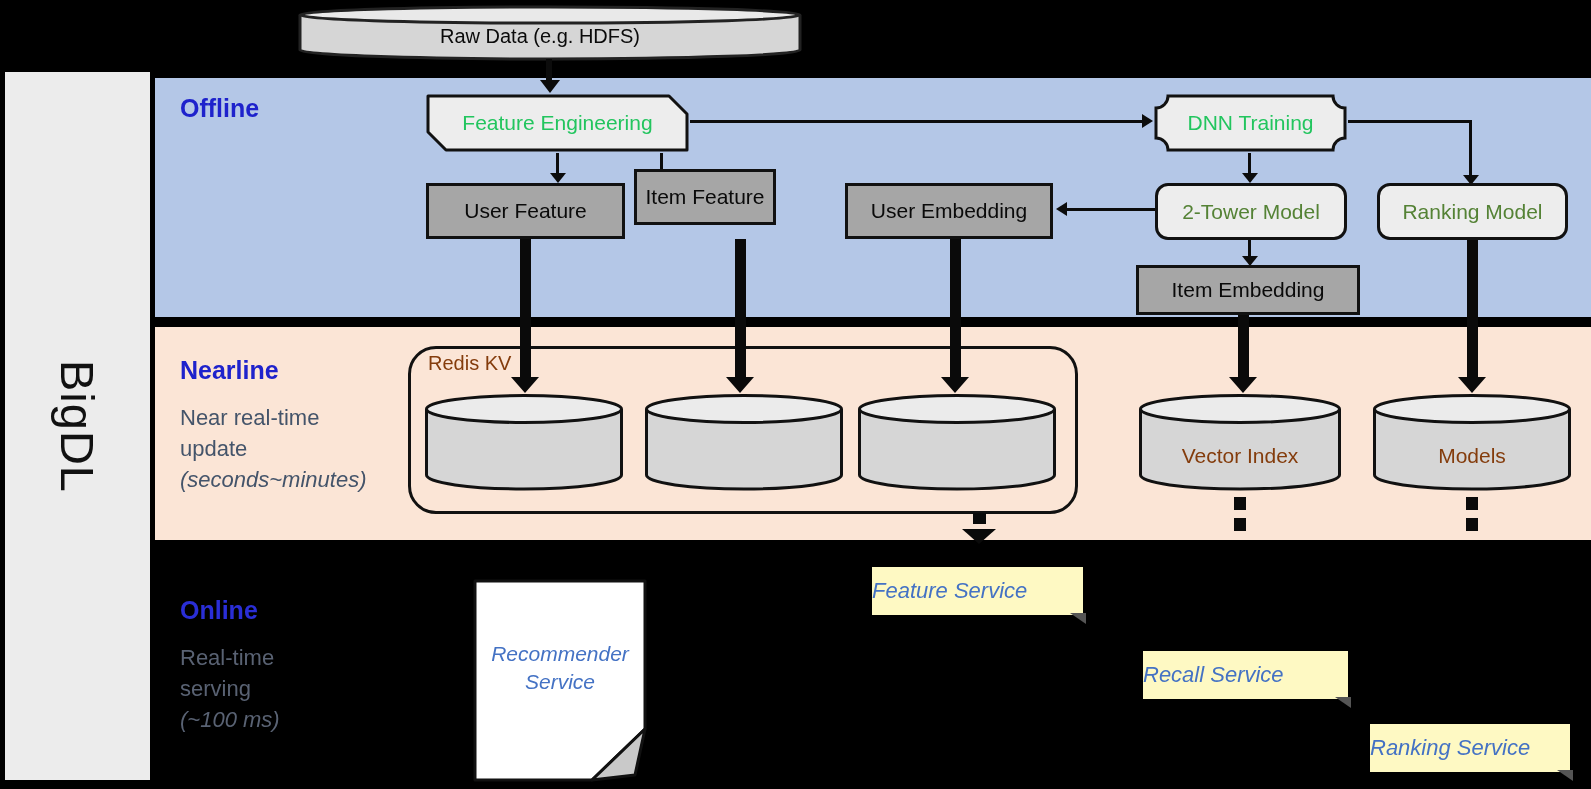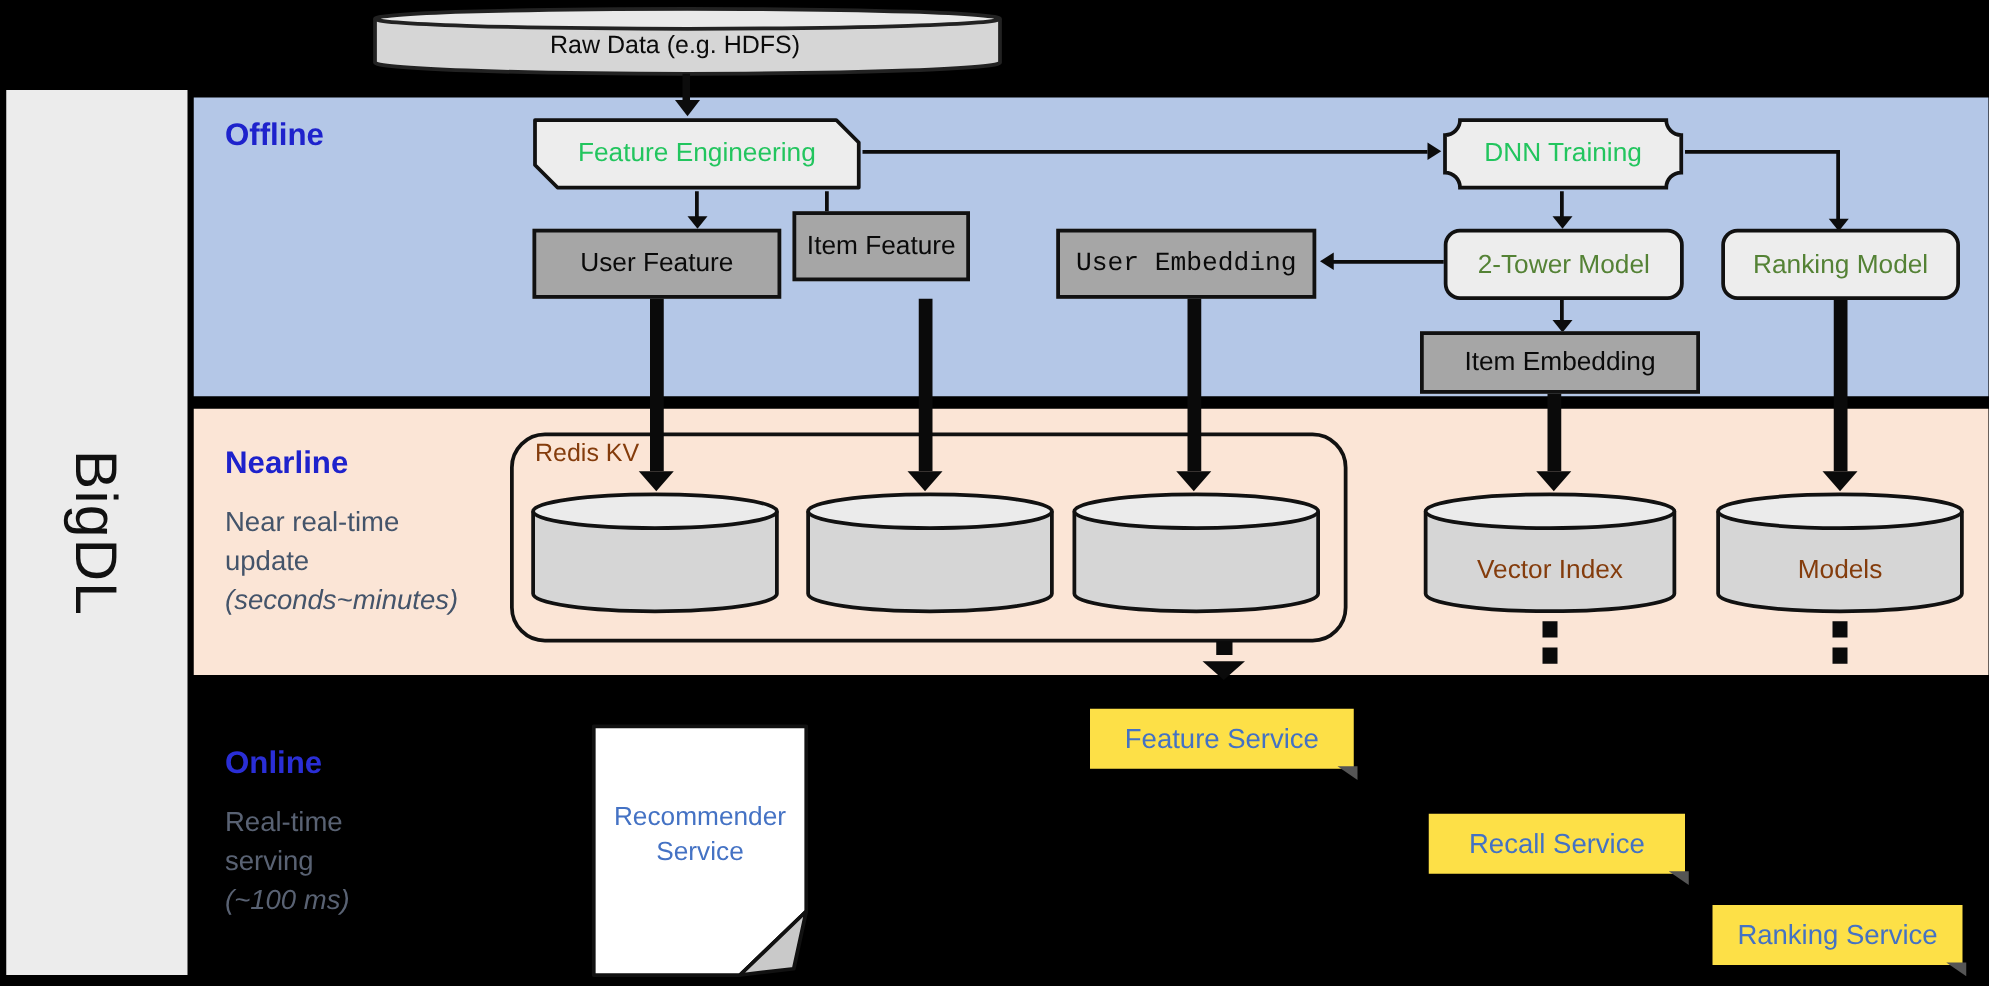--- a/index.html
+++ b/index.html
@@ -44,22 +44,22 @@
   .vline{position:absolute;width:3px;background:#0c0c0c;}
   .vshaft{position:absolute;width:6px;background:#0c0c0c;}
   .tshaft{position:absolute;width:11px;background:#0a0a0a;}
   .head-d{position:absolute;width:0;height:0;border-left:8px solid transparent;border-right:8px solid transparent;border-top:10px solid #0c0c0c;}
   .head-dm{position:absolute;width:0;height:0;border-left:10px solid transparent;border-right:10px solid transparent;border-top:13px solid #0c0c0c;}
   .head-dt{position:absolute;width:0;height:0;border-left:14px solid transparent;border-right:14px solid transparent;border-top:16px solid #0a0a0a;}
   .head-r{position:absolute;width:0;height:0;border-top:7px solid transparent;border-bottom:7px solid transparent;border-left:11px solid #0c0c0c;}
   .head-l{position:absolute;width:0;height:0;border-top:7px solid transparent;border-bottom:7px solid transparent;border-right:11px solid #0c0c0c;}
   .dash{position:absolute;width:12px;height:12px;background:#0a0a0a;}
   
-  .svc{position:absolute;background:#fde047;display:flex;align-items:center;justify-content:center;
-    font-size:22px;color:#4472c4;}
+  .svc{position:absolute;background:#fef9c3;display:flex;align-items:center;
+    font-size:22px;color:#4472c4;font-style:italic;}
   .svc::after{content:'';position:absolute;right:-3px;bottom:-9px;width:0;height:0;
     border-left:16px solid transparent;border-top:11px solid #555;}
   .doc{position:absolute;}
   .doc svg{position:absolute;left:0;top:0;}
   .doc .lbl{position:absolute;left:0;top:0;width:100%;height:88%;display:flex;align-items:center;justify-content:center;
     text-align:center;font-size:21px;line-height:28px;color:#4472c4;}
 </style>
 </head>
 <body>
 
@@ -127,21 +127,21 @@
   <div class="hline" style="left:1348px;top:120px;width:124px;"></div>
   <div class="vline" style="left:1469px;top:120px;height:56px;"></div>
   <div class="head-d" style="left:1463px;top:175px;"></div>
 
   <div class="graybox" style="left:426px;top:183px;width:199px;height:56px;">
     <span>User Feature</span>
   </div>
   <div class="graybox" style="left:634px;top:169px;width:142px;height:56px;">
     <span>Item Feature</span>
   </div>
-  <div class="graybox" style="left:845px;top:183px;width:208px;height:56px;font-family:Liberation Mono, monospace;">
+  <div class="graybox" style="left:845px;top:183px;width:208px;height:56px;">
     <span>User Embedding</span>
   </div>
 
   <div class="roundbox" style="left:1155px;top:183px;width:192px;height:57px;">
     <span>2-Tower Model</span>
   </div>
   <div class="roundbox" style="left:1377px;top:183px;width:191px;height:57px;">
     <span>Ranking Model</span>
   </div>
 
@@ -204,21 +204,21 @@
   <div class="head-dt" style="left:1458px;top:377px;"></div>
 
   <div class="dash" style="left:973px;top:513px;height:11px;width:13px;"></div>
   <div class="head-dt" style="left:962px;top:529px;border-left-width:17px;border-right-width:17px;border-top-width:15px;"></div>
 
   <div class="dash" style="left:1234px;top:497px;height:13px;"></div>
   <div class="dash" style="left:1234px;top:518px;height:13px;"></div>
   <div class="dash" style="left:1466px;top:497px;height:13px;"></div>
   <div class="dash" style="left:1466px;top:518px;height:13px;"></div>
 
-  <div class="doc" style="left:473px;top:579px;width:174px;height:203px;">
+  <div class="doc" style="left:473px;top:579px;width:174px;height:203px;font-style:italic;">
     <svg width="174" height="203" viewBox="0 0 174 203">
       <path d="M2 2 L172 2 L172 150 L119 201 L2 201 Z" fill="#ffffff" stroke="#111" stroke-width="3" stroke-linejoin="round"></path>
       <path d="M119 201 L172 150 L162 196 Z" fill="#c9c9c9" stroke="#111" stroke-width="3" stroke-linejoin="round"></path>
     </svg>
     <div class="lbl">Recommender Service</div>
   </div>
 
   <div class="svc" style="left:872px;top:567px;width:211px;height:48px;">
     <span>Feature Service</span>
   </div>

